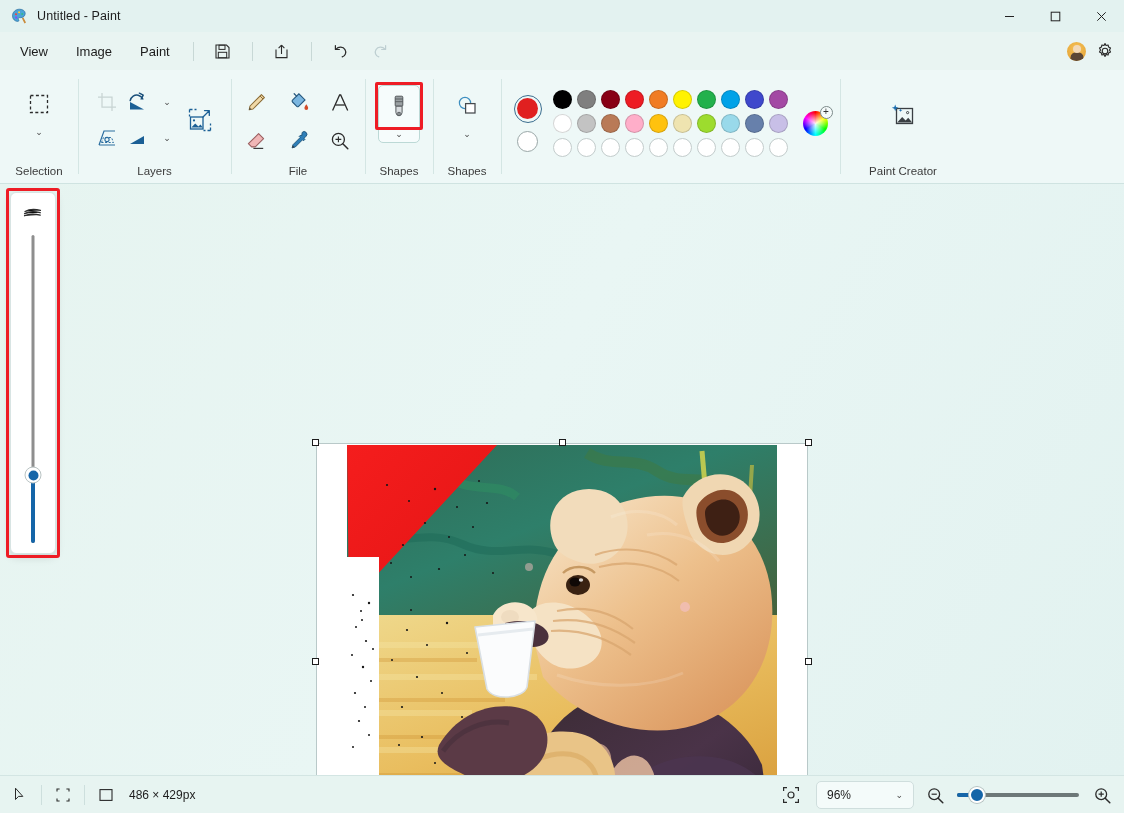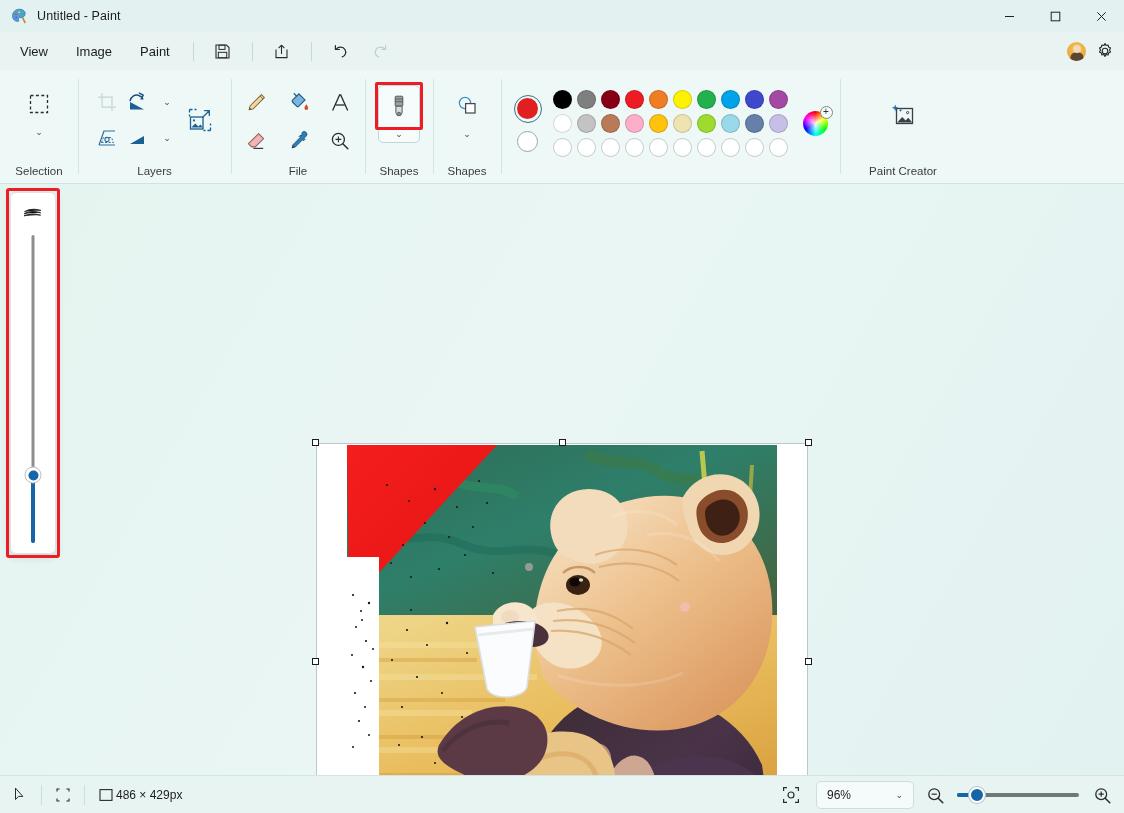--- a/index.html
+++ b/index.html
@@ -222,21 +222,21 @@
     position:absolute; width:7px; height:7px; background:#fff;
     border:1.4px solid #1c1c1c; z-index:6;
   }
 
   
   .status {
     flex:0 0 38px; height:38px; display:flex; align-items:center;
     background:#e7f4f1; border-top:1px solid #d3e5e3; position:relative;
   }
   .st-cell {
-    height:38px; display:flex; align-items:center; gap:3px; padding:0 14px;
+    height:38px; display:flex; align-items:center; gap:16px; padding:0 14px;
     font-size:12px; color:#1d1d1d;
   }
   .st-div { width:1px; height:20px; background:#cddfdd; }
   .st-right {
     position:absolute; right:8px; top:0; height:38px;
     display:flex; align-items:center; gap:10px;
   }
   .zoom-select {
     width:98px; height:28px; border:1px solid #cfdedd; border-radius:5px;
     background:#f4fbfa; display:flex; align-items:center; justify-content:space-between;

